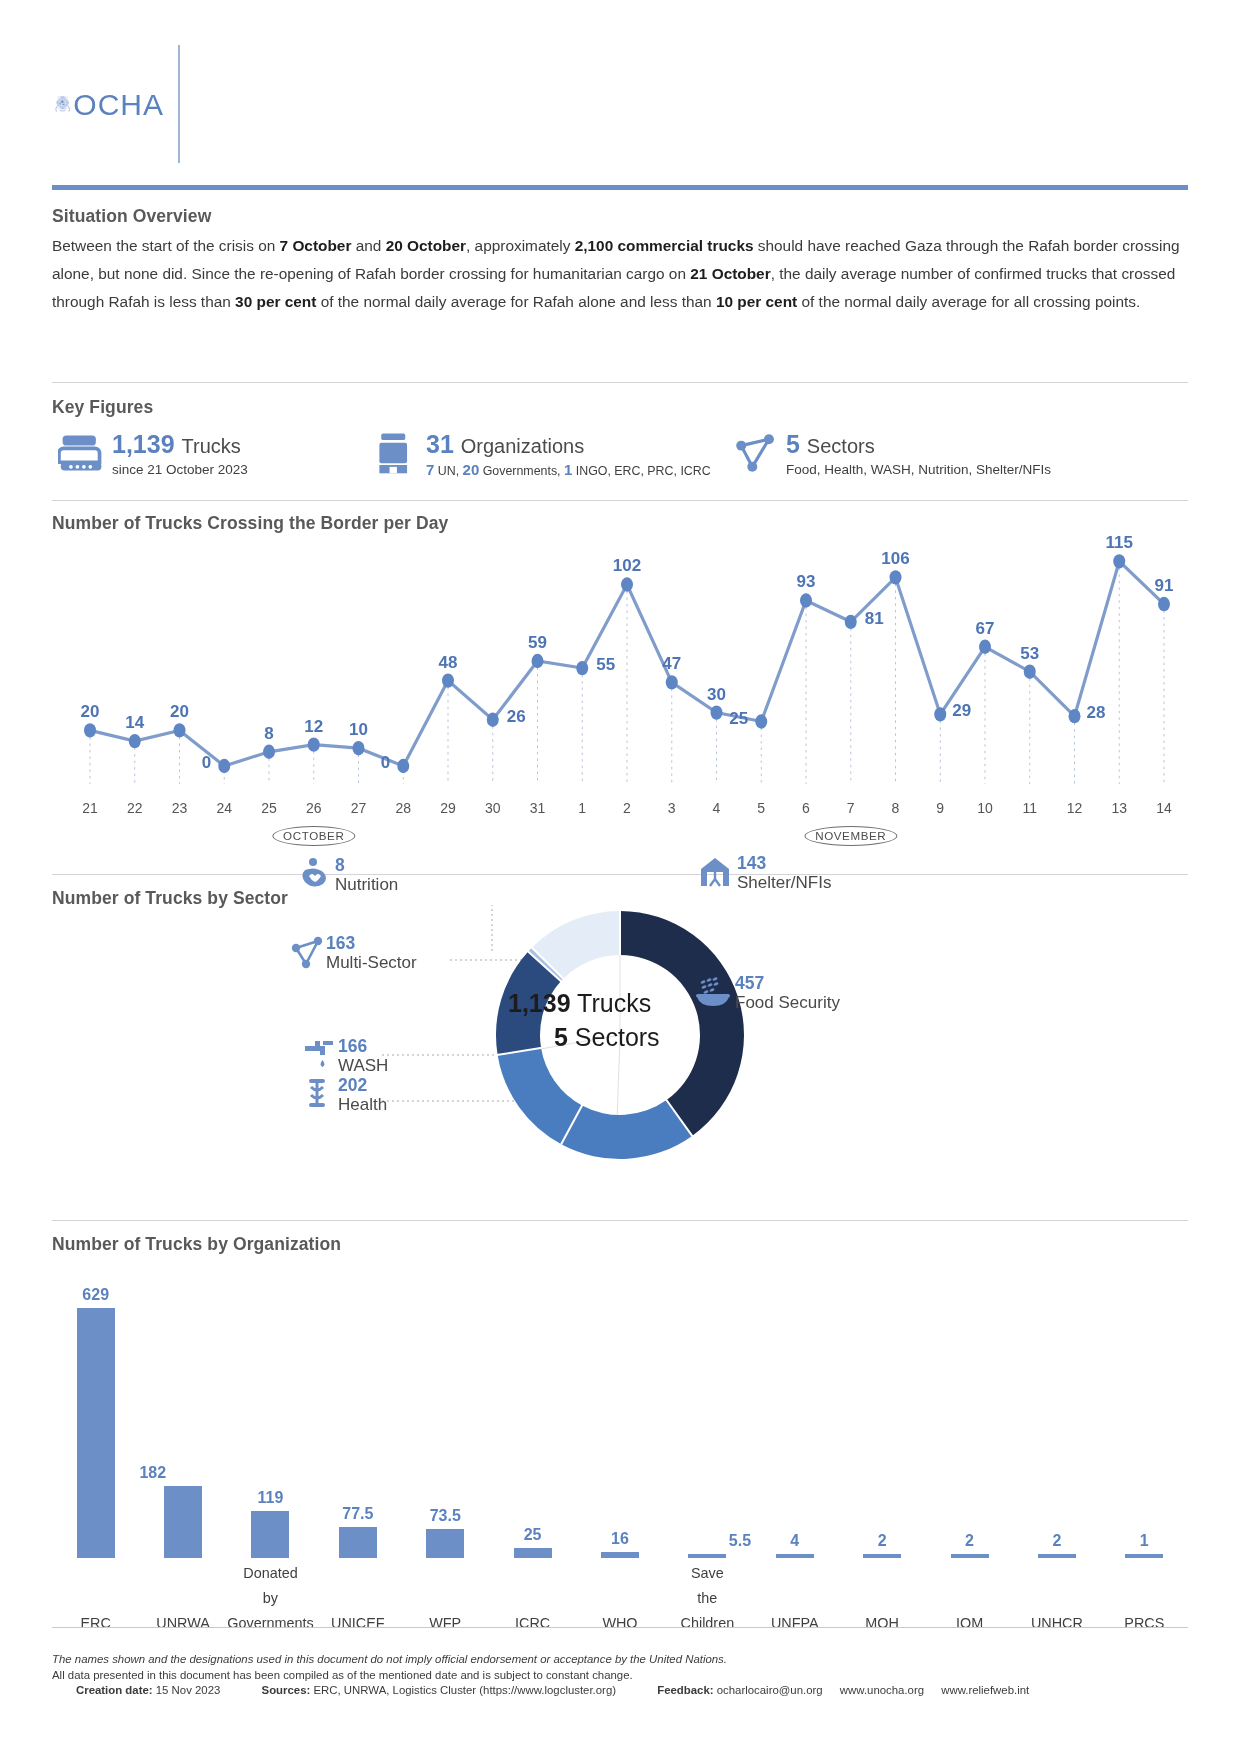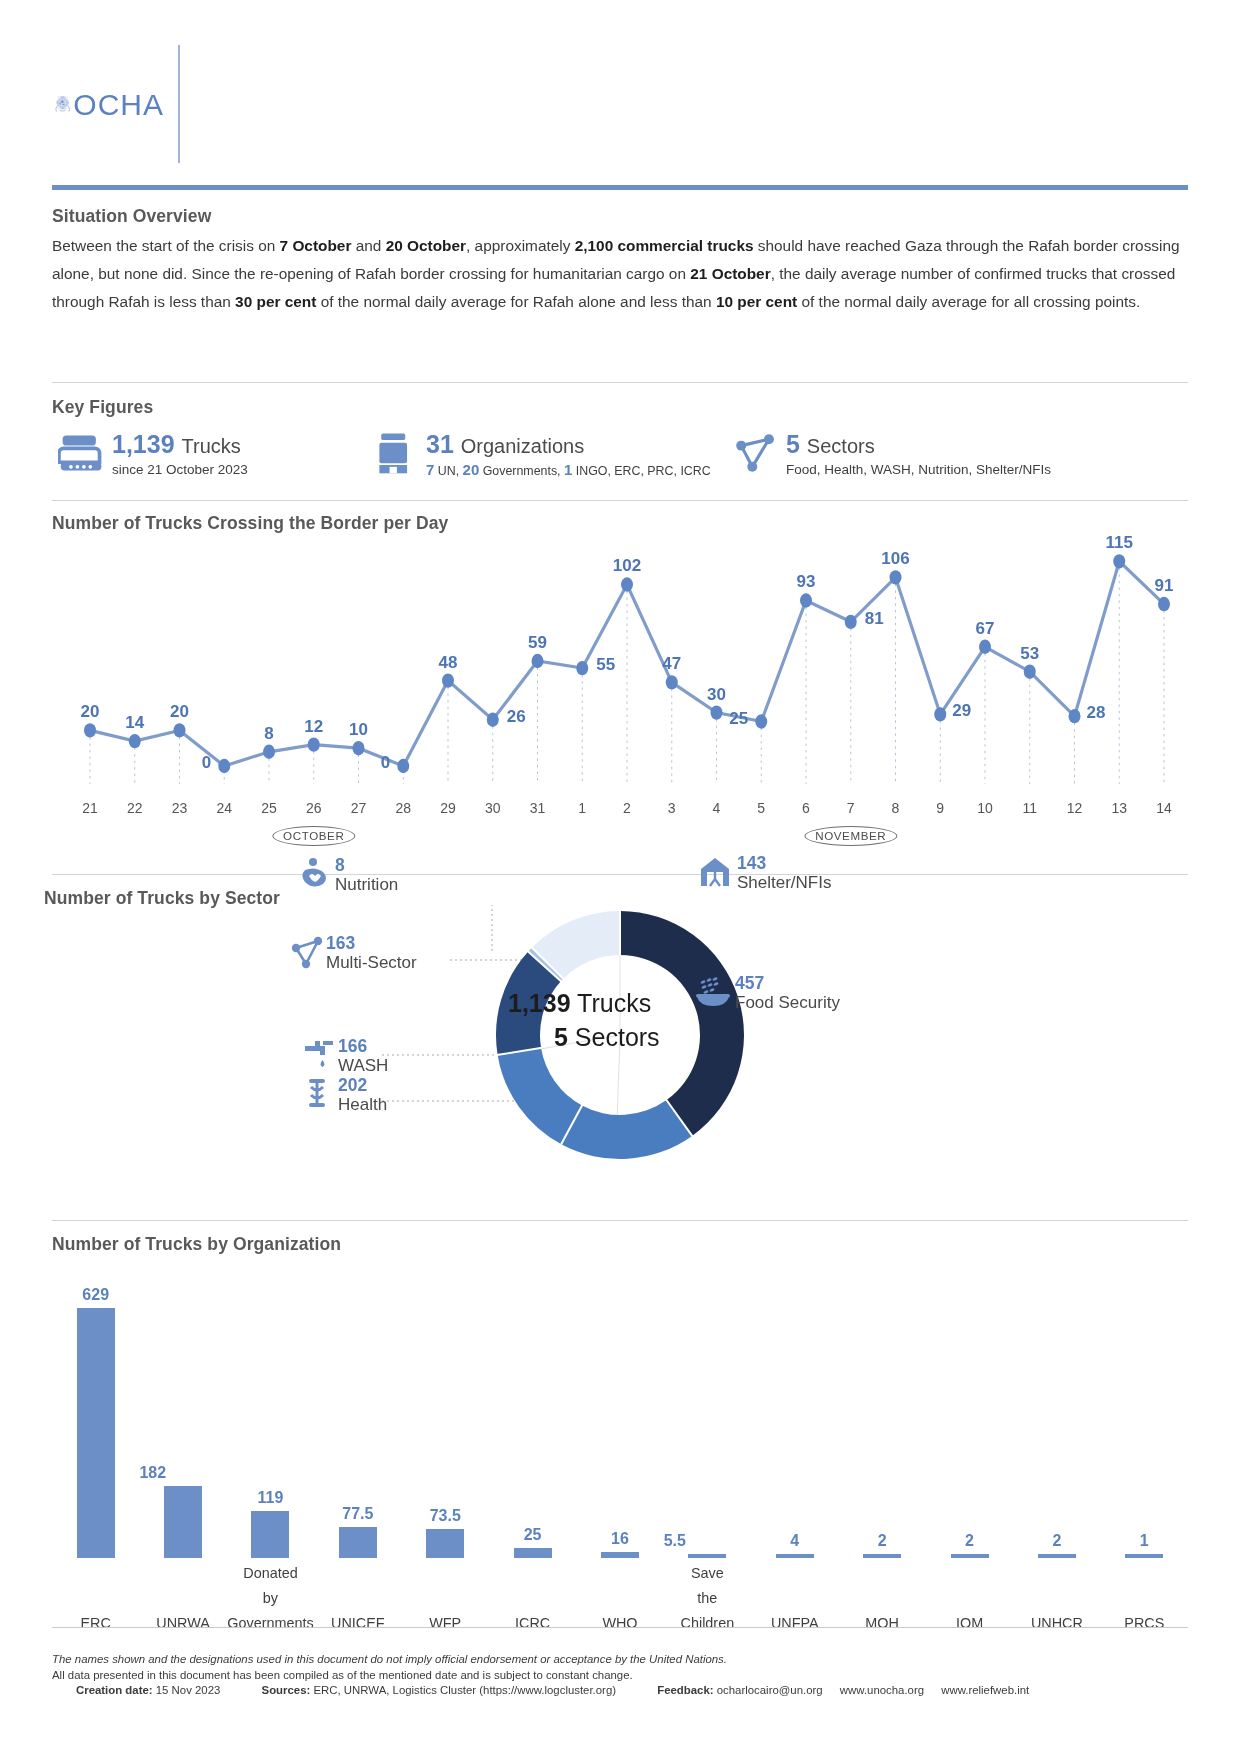--- a/index.html
+++ b/index.html
@@ -302,21 +302,21 @@
       <div class="lc-tick" style="left: 960.75px;">11</div>
       <div class="lc-tick" style="left: 1005.5px;">12</div>
       <div class="lc-tick" style="left: 1050.25px;">13</div>
       <div class="lc-tick" style="left: 1095px;">14</div>
     </div>
   <div class="month-pill" id="pill-oct" style="left: 313.75px; transform: translateX(-50%);">OCTOBER</div>
   <div class="month-pill" id="pill-nov" style="left: 850.75px; transform: translateX(-50%);">NOVEMBER</div>
 
   <div class="thin-rule" style="top:874px;"></div>
 
-  <div class="sec-title" style="left:44px; top:888px;">Number of Trucks by Sector</div>
+  <div class="sec-title" style="left:52px; top:888px;">Number of Trucks by Sector</div>
 
   <div class="donut-wrap">
     <svg viewBox="0 0 1136 265" width="1136" height="265">
       <g id="leader-lines" stroke="#a9a9a9" stroke-width="1" stroke-dasharray="2,3" fill="none">
           <polyline points="320,-16 440,-16 440,48"></polyline>
           <polyline points="600,-18 680,-18"></polyline>
           <polyline points="398,55 470,55"></polyline>
           <polyline points="330,150 470,150"></polyline>
           <polyline points="330,196 480,196"></polyline>
         </g>
@@ -489,21 +489,21 @@
         <div class="bar-lbl" style="position: absolute; left: 0px; width: 87.3846px; bottom: 14px; white-space: pre-line;">ICRC</div>
       </div>
       <div class="bar-col" style="left: 524.308px; width: 87.3846px; height: 372px;">
         <div style="position: absolute; left: 0px; width: 87.3846px; bottom: 92px; text-align: center;">
           <div class="bar-val">16</div>
           <div class="bar-rect" style="width: 38px; height: 6.3593px;"></div>
         </div>
         <div class="bar-lbl" style="position: absolute; left: 0px; width: 87.3846px; bottom: 14px; white-space: pre-line;">WHO</div>
       </div>
       <div class="bar-col" style="left: 611.692px; width: 87.3846px; height: 372px;">
-        <div style="position: absolute; left: 0px; width: 87.3846px; bottom: 92px; text-align: left;">
+        <div style="position: absolute; left: 0px; width: 87.3846px; bottom: 92px; text-align: right;">
           <div class="bar-val">5.5</div>
           <div class="bar-rect" style="width: 38px; height: 4px;"></div>
         </div>
         <div class="bar-lbl" style="position: absolute; left: 0px; width: 87.3846px; bottom: 14px; white-space: pre-line;">Save
 the
 Children</div>
       </div>
       <div class="bar-col" style="left: 699.077px; width: 87.3846px; height: 372px;">
         <div style="position: absolute; left: 0px; width: 87.3846px; bottom: 92px; text-align: center;">
           <div class="bar-val">4</div>

